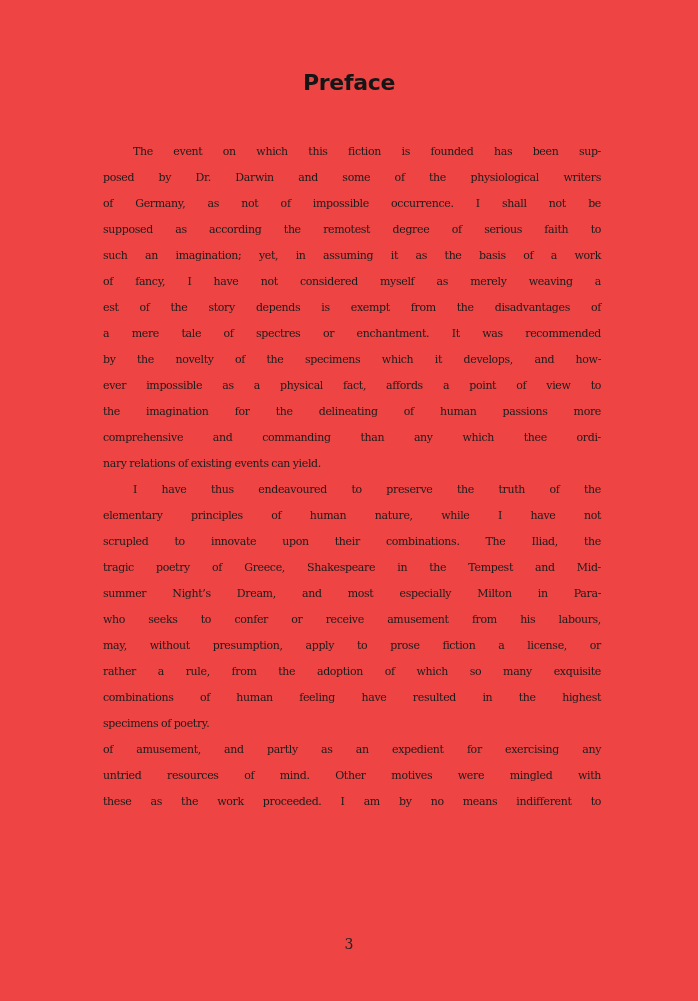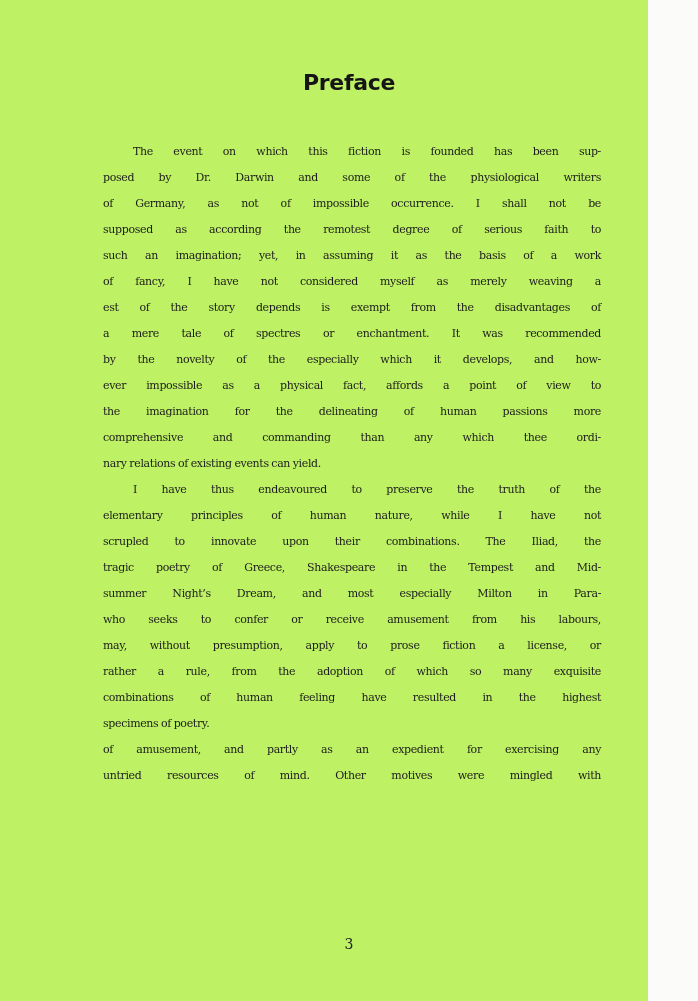--- a/index.html
+++ b/index.html
@@ -10,23 +10,23 @@
     body {
       width: 698px;
       height: 1001px;
       position: relative;
       overflow: hidden;
       color: #1c1c1c;
     }
     .page {
       position: absolute;
       left: 0; top: 0;
-      width: 648px;
+      width: 698px;
       height: 1001px;
-      background: #bef264;
+      background: #ef4444;
     }
     .title {
       position: absolute;
       top: 70px;
       left: 0;
       width: 698px;
       text-align: center;
       font-family: "DejaVu Sans", sans-serif;
       font-weight: bold;
       font-size: 22px;
@@ -77,21 +77,21 @@
 
     <div>
       <div class="line indent">The event on which this fiction is founded has been sup-</div>
       <div class="line">posed by Dr. Darwin and some of the physiological writers</div>
       <div class="line">of Germany, as not of impossible occurrence. I shall not be</div>
       <div class="line">supposed as according the remotest degree of serious faith to</div>
       <div class="line">such an imagination; yet, in assuming it as the basis of a work</div>
       <div class="line">of fancy, I have not considered myself as merely weaving a</div>
       <div class="line">est of the story depends is exempt from the disadvantages of</div>
       <div class="line">a mere tale of spectres or enchantment. It was recommended</div>
-      <div class="line">by the novelty of the especially which it develops, and how-</div>
+      <div class="line">by the novelty of the specimens which it develops, and how-</div>
       <div class="line">ever impossible as a physical fact, affords a point of view to</div>
       <div class="line">the imagination for the delineating of human passions more</div>
       <div class="line">comprehensive and commanding than any which thee ordi-</div>
       <div class="line last">nary relations of existing events can yield.</div>
     </div>
 
     <div>
       <div class="line indent">I have thus endeavoured to preserve the truth of the</div>
       <div class="line">elementary principles of human nature, while I have not</div>
       <div class="line">scrupled to innovate upon their combinations. The Iliad, the</div>
@@ -100,17 +100,18 @@
       <div class="line">who seeks to confer or receive amusement from his labours,</div>
       <div class="line">may, without presumption, apply to prose fiction a license, or</div>
       <div class="line">rather a rule, from the adoption of which so many exquisite</div>
       <div class="line">combinations of human feeling have resulted in the highest</div>
       <div class="line last">specimens of poetry.</div>
     </div>
 
     <div>
       <div class="line">of amusement, and partly as an expedient for exercising any</div>
       <div class="line">untried resources of mind. Other motives were mingled with</div>
+      <div class="line">these as the work proceeded. I am by no means indifferent to</div>
     </div>
   </div>
 
   <div class="page-number">3</div>
 </div>
 
 </body></html>

